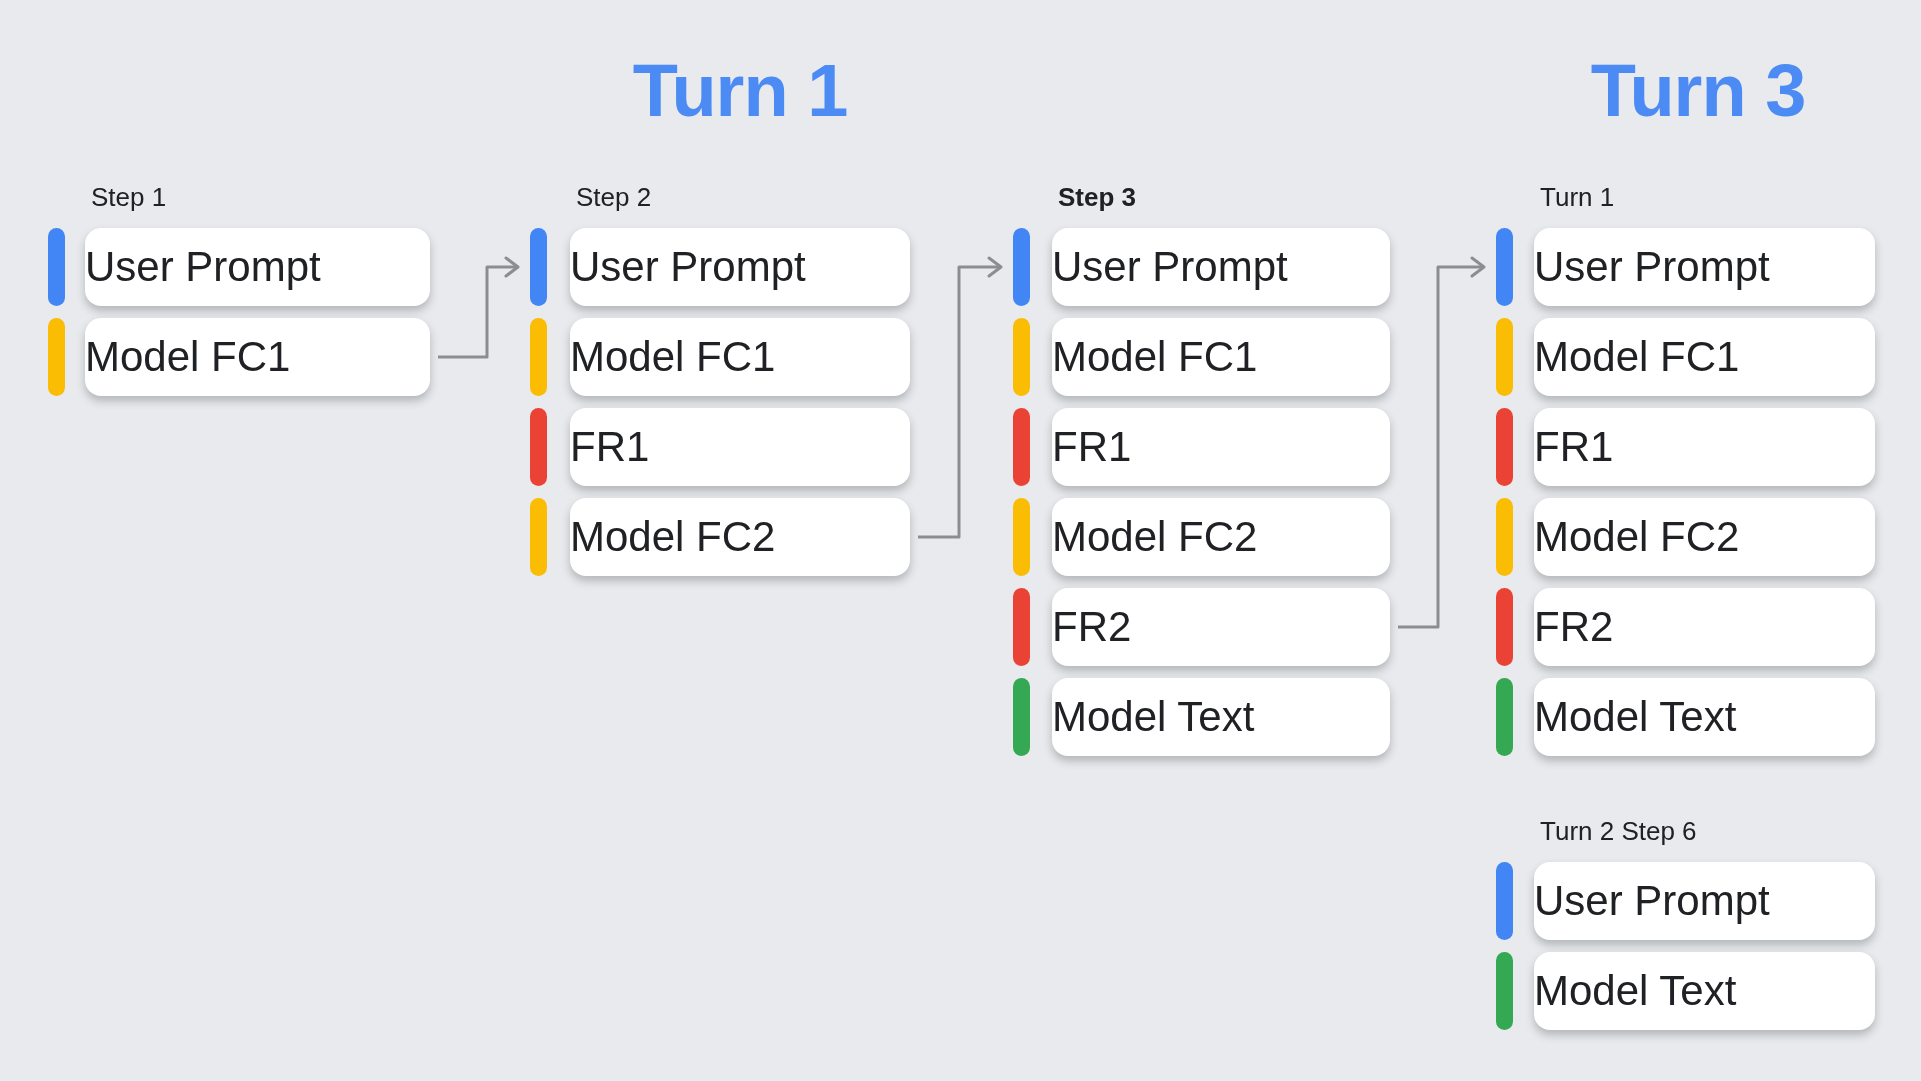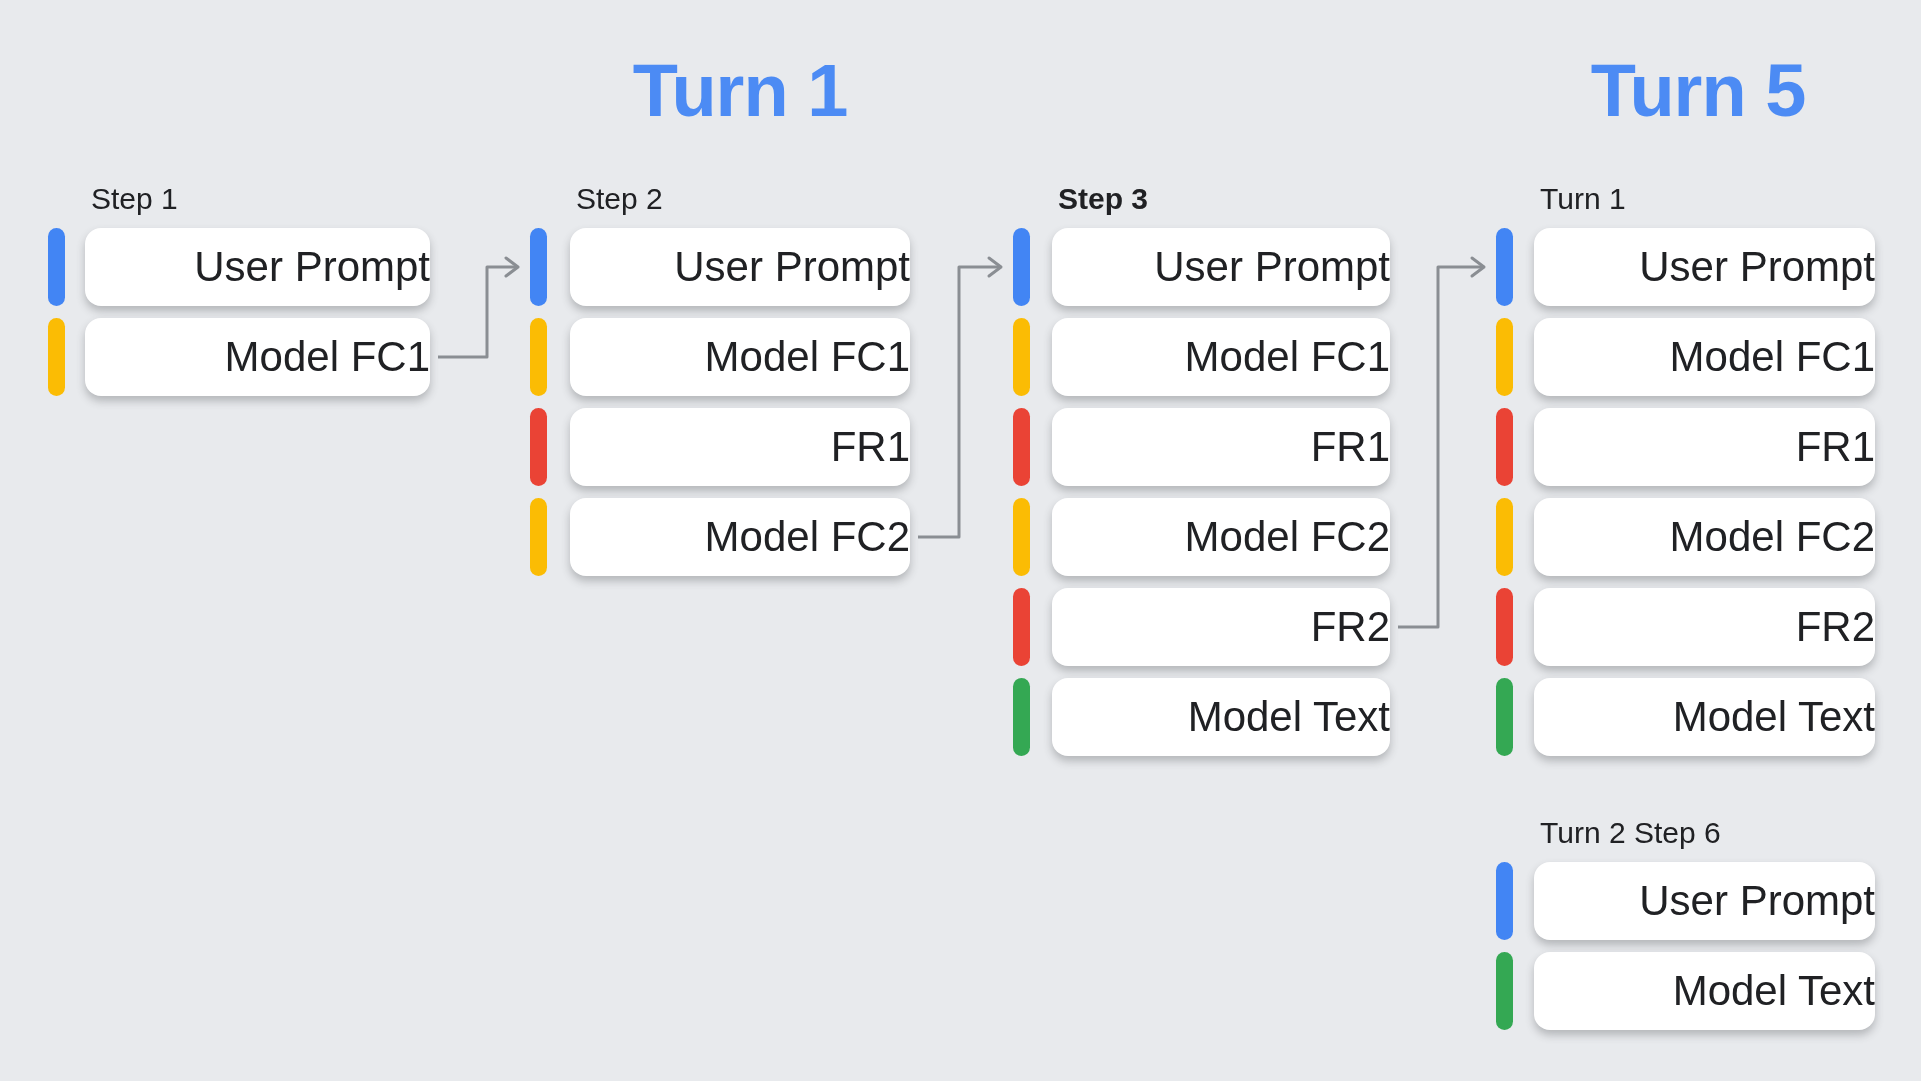--- a/index.html
+++ b/index.html
@@ -12,57 +12,57 @@
     position: absolute;
     transform: translateX(-50%);
     font-size: 74px;
     font-weight: bold;
     letter-spacing: -1px;
     line-height: 1;
     white-space: nowrap;
   }
   .group-label {
     position: absolute;
-    font-size: 30px;
+    font-size: 26px;
     line-height: 1;
     color: #202124;
     white-space: nowrap;
   }
   .indicator-bar {
     position: absolute;
     width: 17px; height: 78px;
     border-radius: 9px;
   }
   .card {
     position: absolute;
     height: 78px;
     background: #ffffff;
     border-radius: 16px;
     box-shadow: 0 5px 9px rgba(60, 64, 67, 0.30);
     display: flex;
     align-items: center;
-    justify-content: flex-end;
+    justify-content: flex-start;
   }
   .card-label {
     font-size: 42px;
     color: #202124;
     line-height: 1;
     white-space: nowrap;
   }
   svg.arrows-layer {
     position: absolute;
     left: 0; top: 0;
     pointer-events: none;
   }
 </style>
 </head>
 <body style="background: rgb(232, 234, 237);">
 
 <div class="title" style="left: 740px; top: 54px; color: rgb(76, 139, 244);">Turn 1</div>
-<div class="title" style="left: 1698px; top: 54px; color: rgb(76, 139, 244);">Turn 5</div>
+<div class="title" style="left: 1698px; top: 54px; color: rgb(76, 139, 244);">Turn 3</div>
 
 <div id="diagram">
     <div class="group-label" style="left: 91px; top: 184px;">Step 1</div>
     <div class="indicator-bar" style="left: 48px; top: 228px; background: rgb(66, 133, 244);"></div>
     <div class="card" style="left: 85px; top: 228px; width: 345px;">
       <span class="card-label">User Prompt</span>
     </div>
     <div class="indicator-bar" style="left: 48px; top: 318px; background: rgb(251, 188, 4);"></div>
     <div class="card" style="left: 85px; top: 318px; width: 345px;">
       <span class="card-label">Model FC1</span>

